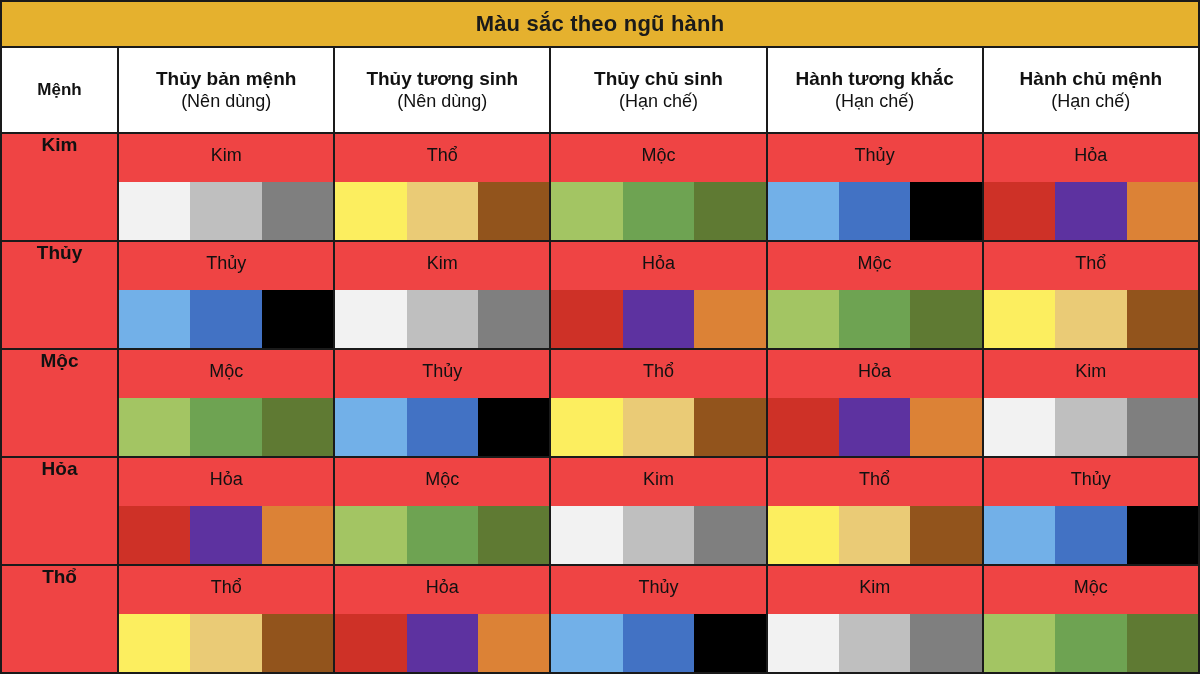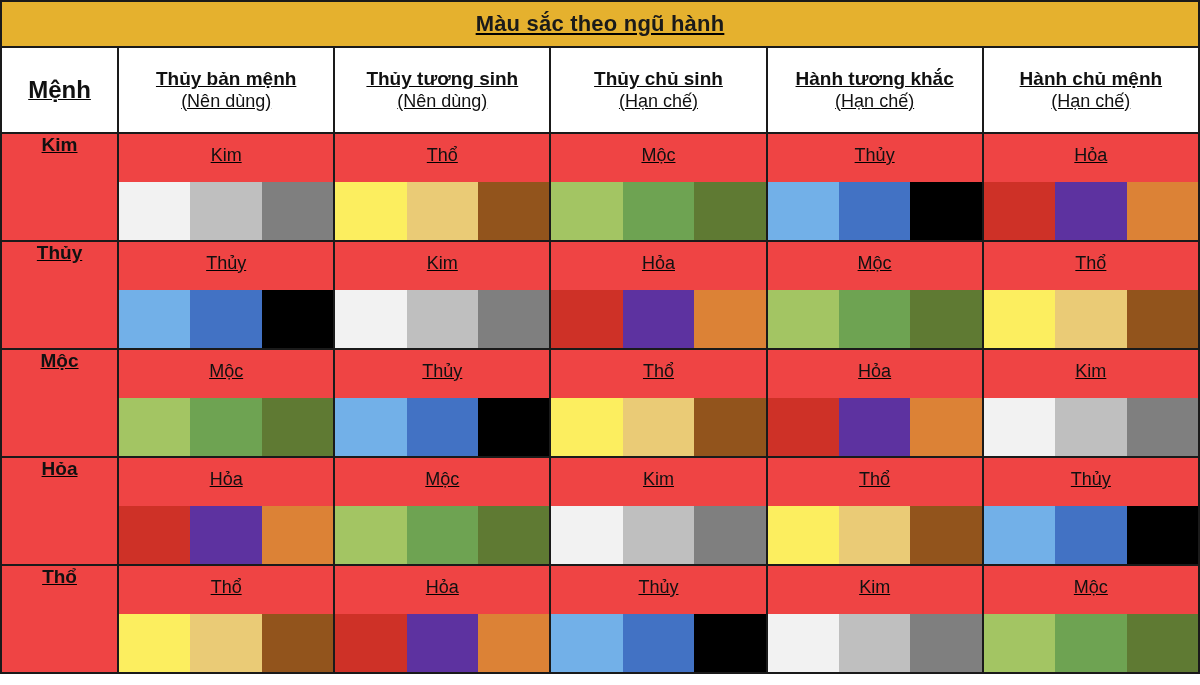--- a/index.html
+++ b/index.html
@@ -6,21 +6,20 @@
   body{
     width:1200px;height:685px;
     background:#ffffff;
     font-family:"Liberation Sans", sans-serif;
     -webkit-font-smoothing:antialiased;
   }
   #table-wrap{
     position:relative;
     width:1200px;height:685px;
     box-sizing:border-box;
-    text-decoration:underline;
   }
   table.fiveel{
     border-collapse:collapse;
     width:1200px;
     table-layout:fixed;
   }
   
   tr.title-row td{
     background:#E5B12E;
     border:2px solid #1a1a1a;
@@ -50,21 +49,21 @@
     line-height:1.22;
   }
   .hdr-sub{
     display:block;
     font-size:18px;
     font-weight:normal;
     color:#111;
     line-height:1.22;
   }
   .hdr-menh{
-    font-size:24px;
+    font-size:17px;
     font-weight:bold;
     color:#111;
   }
   
   tr.data-row td{
     border:2px solid #1a1a1a;
     padding:0;
     height:106px;
     background:#ef4444;
     vertical-align:top;

